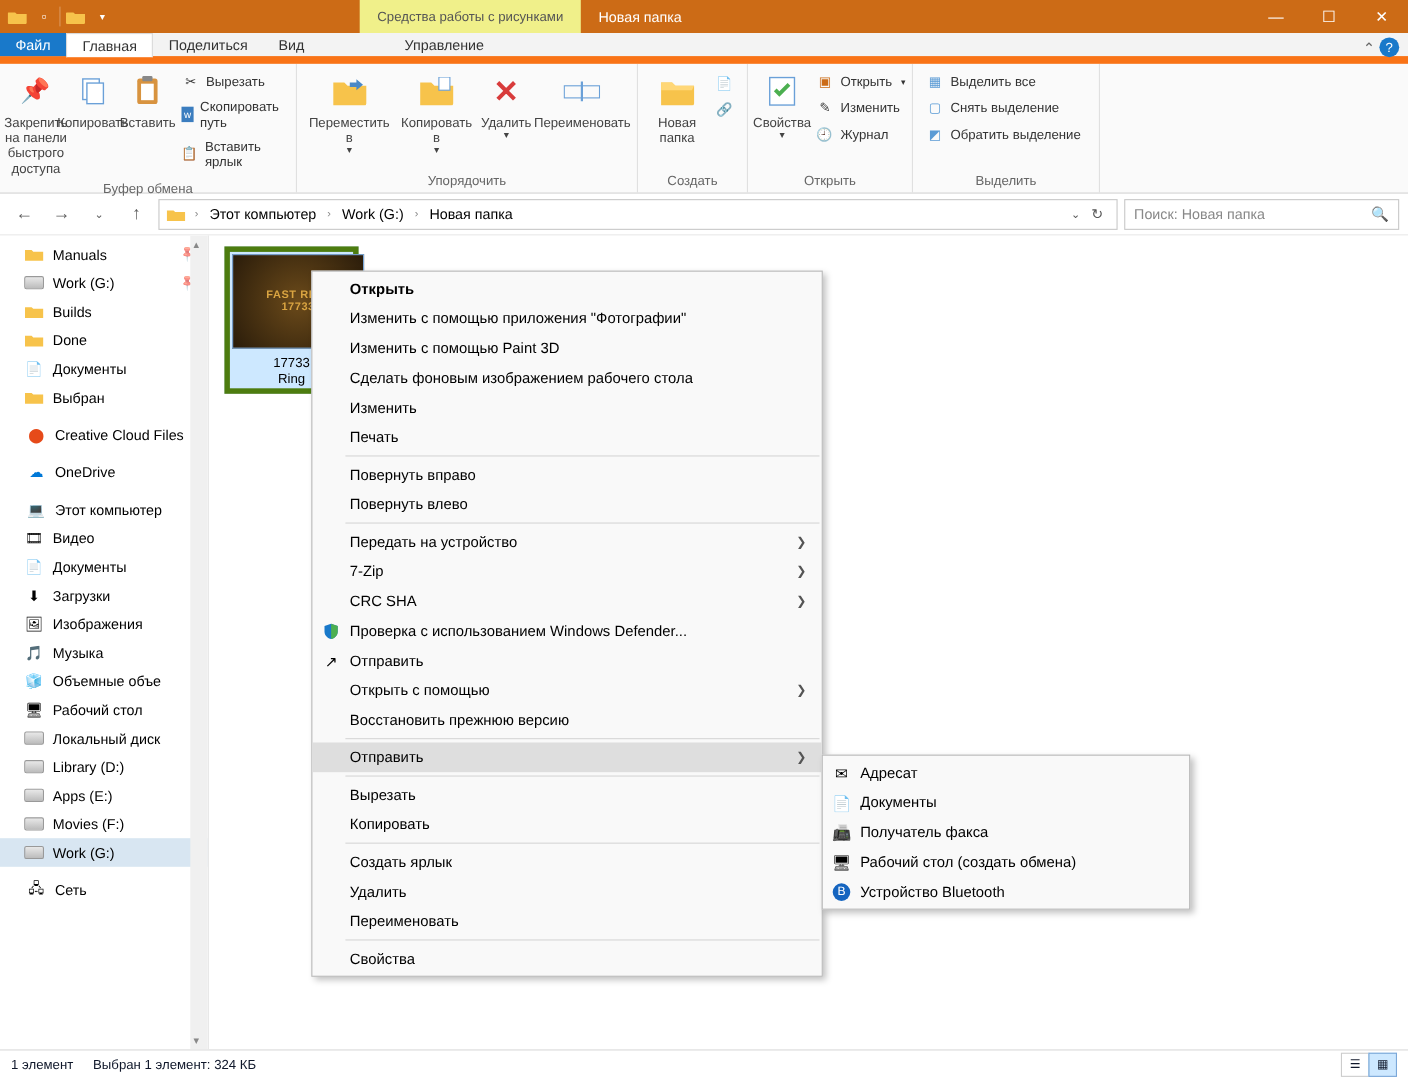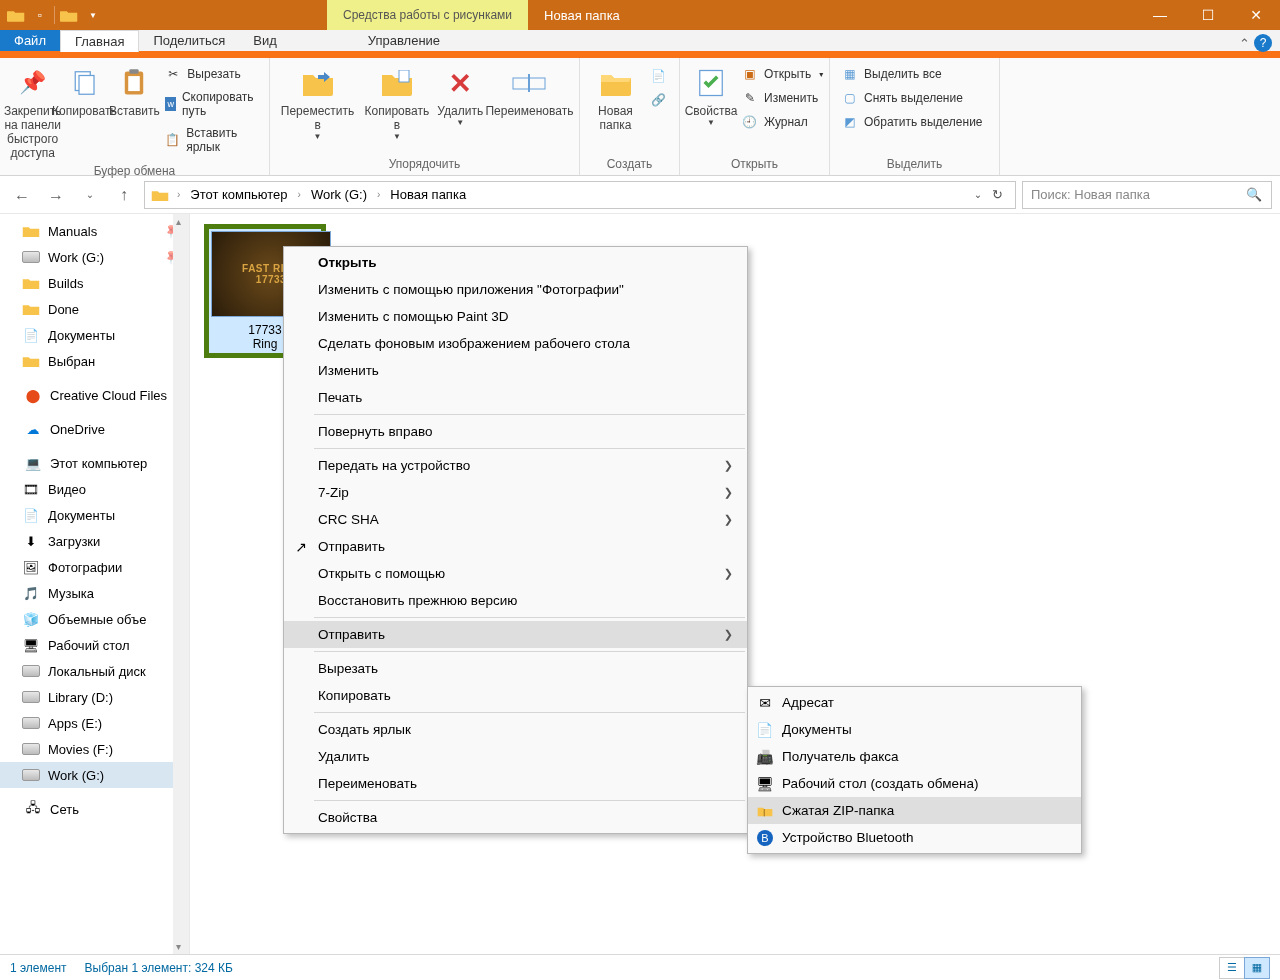--- a/index.html
+++ b/index.html
@@ -61,21 +61,21 @@
 .nav-scroll::before { content:"▴"; position:absolute; top:2px; left:3px; font-size:10px; color:#888;}
 .nav-scroll::after { content:"▾"; position:absolute; bottom:2px; left:3px; font-size:10px; color:#888;}
 
 .content { flex: 1; padding: 10px 14px; position: relative; }
 .file-item { width: 122px; text-align: center; font-size: 12px; }
 .file-item .thumb { width: 120px; height: 86px; border: 1px solid #7aa7d8; background: #3d2a12 radial-gradient(circle, #6b4a1a 0%, #2a1c0a 100%); margin: 0 auto 6px auto; position: relative; display:flex; align-items:center; justify-content:center; }
 .file-item .thumb::before{ content:"FAST RING\A 17733"; white-space:pre; color:#d9a441; font-weight:bold; font-size:10px; text-align:center; letter-spacing:0.5px;}
 .file-item.selected { background: #cde8ff; padding: 2px; border: 5px solid #4d7c0f; }
 
 
-.statusbar { height: 26px; border-top: 1px solid #d9d9d9; display: flex; align-items: center; padding: 0 10px; font-size: 12px; color: #0369a1; gap: 18px; }
+.statusbar { height: 26px; border-top: 1px solid #d9d9d9; display: flex; align-items: center; padding: 0 10px; font-size: 12px; color: #0f172a; gap: 18px; }
 .statusbar .right { margin-left: auto; display: flex; }
 .statusbar .view-btn { width: 26px; height: 22px; border: 1px solid #ccc; display:flex; align-items:center; justify-content:center; margin-left:-1px; font-size:11px;}
 .statusbar .view-btn.active { background: #cde8ff; border-color:#7aa7d8;}
 
 
 .ctx { position: absolute; background: #f9f9f9; border: 1px solid #b8b8b8; box-shadow: 3px 3px 6px rgba(0,0,0,0.25); padding: 2px 0; font-size: 13.5px; }
 .ctx .mitem { display: flex; align-items: center; padding: 5px 14px 5px 34px; position: relative; min-height: 27px; white-space: nowrap; }
 .ctx .mitem.bold { font-weight: 600; }
 .ctx .mitem .micon { position: absolute; left: 8px; width: 18px; height: 18px; display:flex; align-items:center; justify-content:center; font-size:14px;}
 .ctx .mitem .arrow { margin-left: auto; padding-left: 30px; color: #555; font-size: 11px;}
@@ -385,21 +385,21 @@
     <div class="nav-item">
         <span class="nicon">📄</span>
         <span>Документы</span>
       </div>
     <div class="nav-item">
         <span class="nicon">⬇</span>
         <span>Загрузки</span>
       </div>
     <div class="nav-item">
         <span class="nicon">🖼</span>
-        <span>Фотографии</span>
+        <span>Изображения</span>
       </div>
     <div class="nav-item">
         <span class="nicon">🎵</span>
         <span>Музыка</span>
       </div>
     <div class="nav-item">
         <span class="nicon">🧊</span>
         <span>Объемные объе</span>
       </div>
     <div class="nav-item">
@@ -479,32 +479,44 @@
   <div class="mitem">
       <span>Изменить</span>
     </div>
   <div class="mitem">
       <span>Печать</span>
     </div>
   <div class="sep"></div>
   <div class="mitem">
       <span>Повернуть вправо</span>
     </div>
+  <div class="mitem">
+      <span>Повернуть влево</span>
+    </div>
   <div class="sep"></div>
   <div class="mitem">
       <span>Передать на устройство</span>
       <span class="arrow">❯</span>
     </div>
   <div class="mitem">
       <span>7-Zip</span>
       <span class="arrow">❯</span>
     </div>
   <div class="mitem">
       <span>CRC SHA</span>
       <span class="arrow">❯</span>
+    </div>
+  <div class="mitem">
+      <span class="micon">
+        <svg width="16" height="16" viewBox="0 0 16 16">
+          <path d="M8 1l6 2v5c0 4-3 6-6 7-3-1-6-3-6-7V3z" fill="#1979ca"></path>
+          <path d="M8 1v14c3-1 6-3 6-7V3z" fill="#4caf50"></path>
+        </svg>
+      </span>
+      <span>Проверка с использованием Windows Defender...</span>
     </div>
   <div class="mitem">
       <span class="micon">↗</span>
       <span>Отправить</span>
     </div>
   <div class="mitem">
       <span>Открыть с помощью</span>
       <span class="arrow">❯</span>
     </div>
   <div class="mitem">
@@ -548,28 +560,19 @@
       <span>Документы</span>
     </div>
   <div class="mitem">
       <span class="micon">📠</span>
       <span>Получатель факса</span>
     </div>
   <div class="mitem">
       <span class="micon">🖥</span>
       <span>Рабочий стол (создать обмена)</span>
     </div>
-  <div class="mitem highlight">
-      <span class="micon">
-        <svg width="16" height="14" viewBox="0 0 24 18">
-          <path fill="#f7c34b" d="M1 4h8l2 2h12v11H1z"></path>
-          <rect x="10" y="6" width="2" height="11" fill="#b8862b"></rect>
-        </svg>
-      </span>
-      <span>Сжатая ZIP-папка</span>
-    </div>
   <div class="mitem">
       <span class="micon">
         <span style="display:inline-flex;width:16px;height:16px;border-radius:50%;background:#1565c0;color:#fff;align-items:center;justify-content:center;font-size:11px;">B</span>
       </span>
       <span>Устройство Bluetooth</span>
     </div>
 </div>
 
 </body></html>

